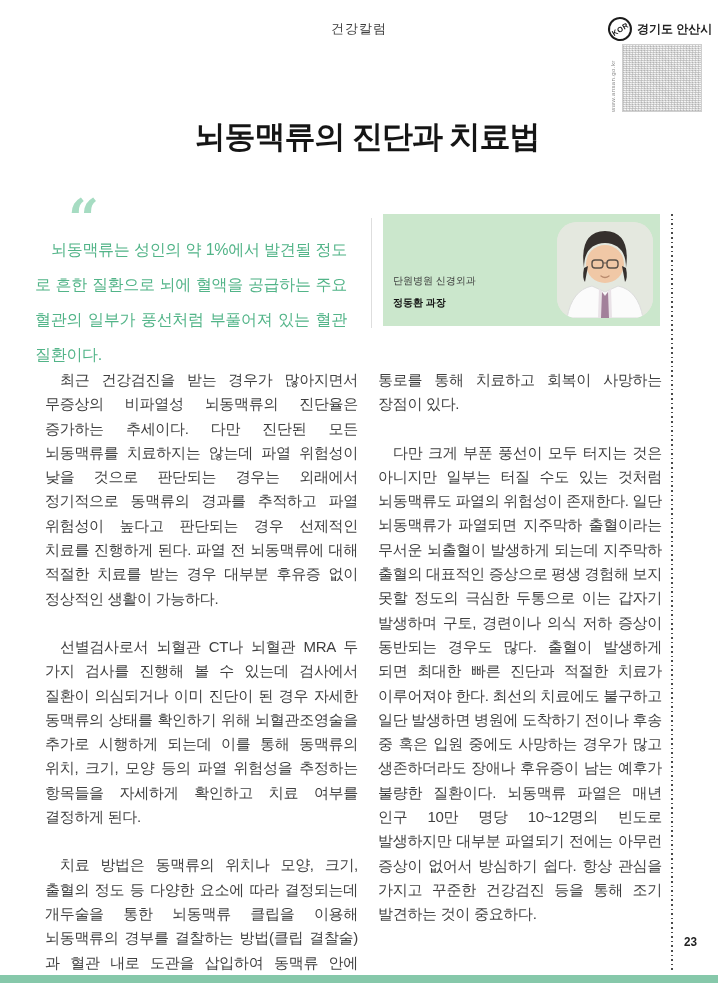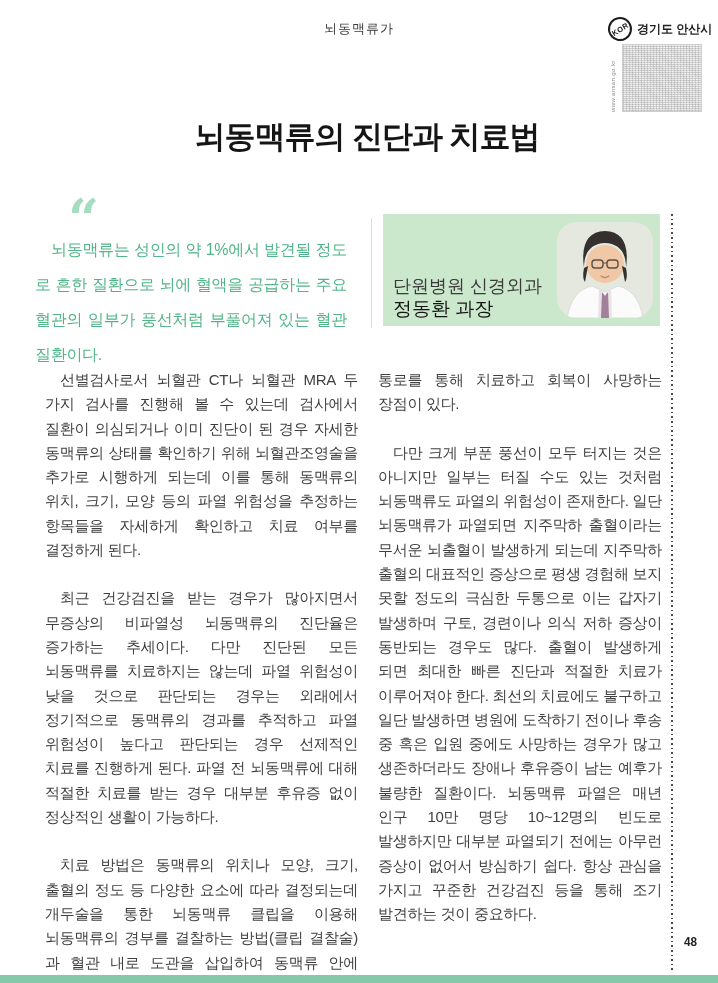--- a/index.html
+++ b/index.html
@@ -34,22 +34,22 @@
     font-size:31px;font-weight:800;color:#151515;letter-spacing:-1px;}
   
   .quote-mark{position:absolute;left:68px;top:192px;font-size:54px;line-height:1;
     color:#a6dcc2;font-family:"DejaVu Serif","Liberation Serif",serif;font-weight:bold;}
   .quote{position:absolute;left:35px;top:232px;width:312px;
     font-size:16px;line-height:35px;color:#52b488;text-align:justify;text-indent:1em;
     letter-spacing:-.3px;}
   .vdiv{position:absolute;left:371px;top:218px;width:1px;height:110px;background:#dedede;}
   
   .profile{position:absolute;left:383px;top:214px;width:277px;height:112px;background:#cbe7cc;}
-  .aff{position:absolute;left:10px;top:60px;font-size:18px;color:#3a3a3a;}
-  .nm{position:absolute;left:10px;top:82px;font-size:19px;font-weight:normal;color:#151515;}
+  .aff{position:absolute;left:10px;top:60px;font-size:10px;color:#3a3a3a;}
+  .nm{position:absolute;left:10px;top:82px;font-size:10px;font-weight:bold;color:#151515;}
   .photo{position:absolute;right:7px;top:8px;width:96px;height:96px;border-radius:20px;
     overflow:hidden;background:#e3e7de;}
   .photo svg{display:block;}
   
   .dotted{position:absolute;left:671px;top:214px;width:2px;height:758px;
     background-image:repeating-linear-gradient(to bottom,#4a4a4a 0 1.6px,transparent 1.6px 4.6px);}
   
   .col{position:absolute;top:368px;font-size:15px;line-height:24.3px;
     text-align:justify;color:#3f3f3f;letter-spacing:-.3px;word-break:keep-all;}
   .col p{margin:0 0 24px;text-indent:1em;}
@@ -60,21 +60,21 @@
   
   .pagenum{position:absolute;left:684px;top:934px;font-size:13px;font-weight:bold;color:#222;
     transform:scaleX(.9);transform-origin:left;}
   .footer-bar{position:absolute;left:0;bottom:0;width:100%;height:8px;background:#86c8aa;}
 </style>
 </head>
 <body>
 
 <div class="page">
 
-  <div class="kicker">뇌동맥류가</div>
+  <div class="kicker">건강칼럼</div>
 
   <div class="stamp">
     <div class="stamp-row">
       <span class="kor">
           <b>KOR</b>
         </span>
       <span class="city">경기도 안산시</span>
     </div>
     <div class="stamp-under">
       <span class="site">www.ansan.go.kr</span>
@@ -106,26 +106,26 @@
         <rect x="50" y="38" width="11" height="8" rx="3" fill="none" stroke="#5a5148" stroke-width="1.4"></rect>
         <line x1="46" y1="41" x2="50" y2="41" stroke="#5a5148" stroke-width="1.2"></line>
         <path d="M44,54 Q48,57 52,54" fill="none" stroke="#b98a6d" stroke-width="1.3" stroke-linecap="round"></path>
       </svg>
     </div>
   </div>
 
   <div class="dotted"></div>
 
   <div class="col col-left">
+    <p>최근 건강검진을 받는 경우가 많아지면서 무증상의 비파열성 뇌동맥류의 진단율은 증가하는 추세이다. 다만 진단된 모든 뇌동맥류를 치료하지는 않는데 파열 위험성이 낮을 것으로 판단되는 경우는 외래에서 정기적으로 동맥류의 경과를 추적하고 파열 위험성이 높다고 판단되는 경우 선제적인 치료를 진행하게 된다. 파열 전 뇌동맥류에 대해 적절한 치료를 받는 경우 대부분 후유증 없이 정상적인 생활이 가능하다.</p>
     <p>선별검사로서 뇌혈관 CT나 뇌혈관 MRA 두 가지 검사를 진행해 볼 수 있는데 검사에서 질환이 의심되거나 이미 진단이 된 경우 자세한 동맥류의 상태를 확인하기 위해 뇌혈관조영술을 추가로 시행하게 되는데 이를 통해 동맥류의 위치, 크기, 모양 등의 파열 위험성을 추정하는 항목들을 자세하게 확인하고 치료 여부를 결정하게 된다.</p>
-    <p>최근 건강검진을 받는 경우가 많아지면서 무증상의 비파열성 뇌동맥류의 진단율은 증가하는 추세이다. 다만 진단된 모든 뇌동맥류를 치료하지는 않는데 파열 위험성이 낮을 것으로 판단되는 경우는 외래에서 정기적으로 동맥류의 경과를 추적하고 파열 위험성이 높다고 판단되는 경우 선제적인 치료를 진행하게 된다. 파열 전 뇌동맥류에 대해 적절한 치료를 받는 경우 대부분 후유증 없이 정상적인 생활이 가능하다.</p>
     <p>치료 방법은 동맥류의 위치나 모양, 크기, 출혈의 정도 등 다양한 요소에 따라 결정되는데 개두술을 통한 뇌동맥류 클립을 이용해 뇌동맥류의 경부를 결찰하는 방법(클립 결찰술)과 혈관 내로 도관을 삽입하여 동맥류 안에 특수합금으로 만들어진 코일을 넣어 뇌동맥류를 막는 방법(코일색전술)으로 진행하게 된다. 코일색전술은 직접 머리를 열지 않고 사타구니 혈관의 1cm 정도의 작은</p>
   </div>
 
   <div class="col col-right">
     <p>통로를 통해 치료하고 회복이 사망하는 장점이 있다.</p>
     <p>다만 크게 부푼 풍선이 모두 터지는 것은 아니지만 일부는 터질 수도 있는 것처럼 뇌동맥류도 파열의 위험성이 존재한다. 일단 뇌동맥류가 파열되면 지주막하 출혈이라는 무서운 뇌출혈이 발생하게 되는데 지주막하 출혈의 대표적인 증상으로 평생 경험해 보지 못할 정도의 극심한 두통으로 이는 갑자기 발생하며 구토, 경련이나 의식 저하 증상이 동반되는 경우도 많다. 출혈이 발생하게 되면 최대한 빠른 진단과 적절한 치료가 이루어져야 한다. 최선의 치료에도 불구하고 일단 발생하면 병원에 도착하기 전이나 후송 중 혹은 입원 중에도 사망하는 경우가 많고 생존하더라도 장애나 후유증이 남는 예후가 불량한 질환이다. 뇌동맥류 파열은 매년 인구 10만 명당 10~12명의 빈도로 발생하지만 대부분 파열되기 전에는 아무런 증상이 없어서 방심하기 쉽다. 항상 관심을 가지고 꾸준한 건강검진 등을 통해 조기 발견하는 것이 중요하다.</p>
   </div>
 
-  <div class="pagenum">48</div>
+  <div class="pagenum">23</div>
   <div class="footer-bar"></div>
 
 </div>
 
 </body></html>

